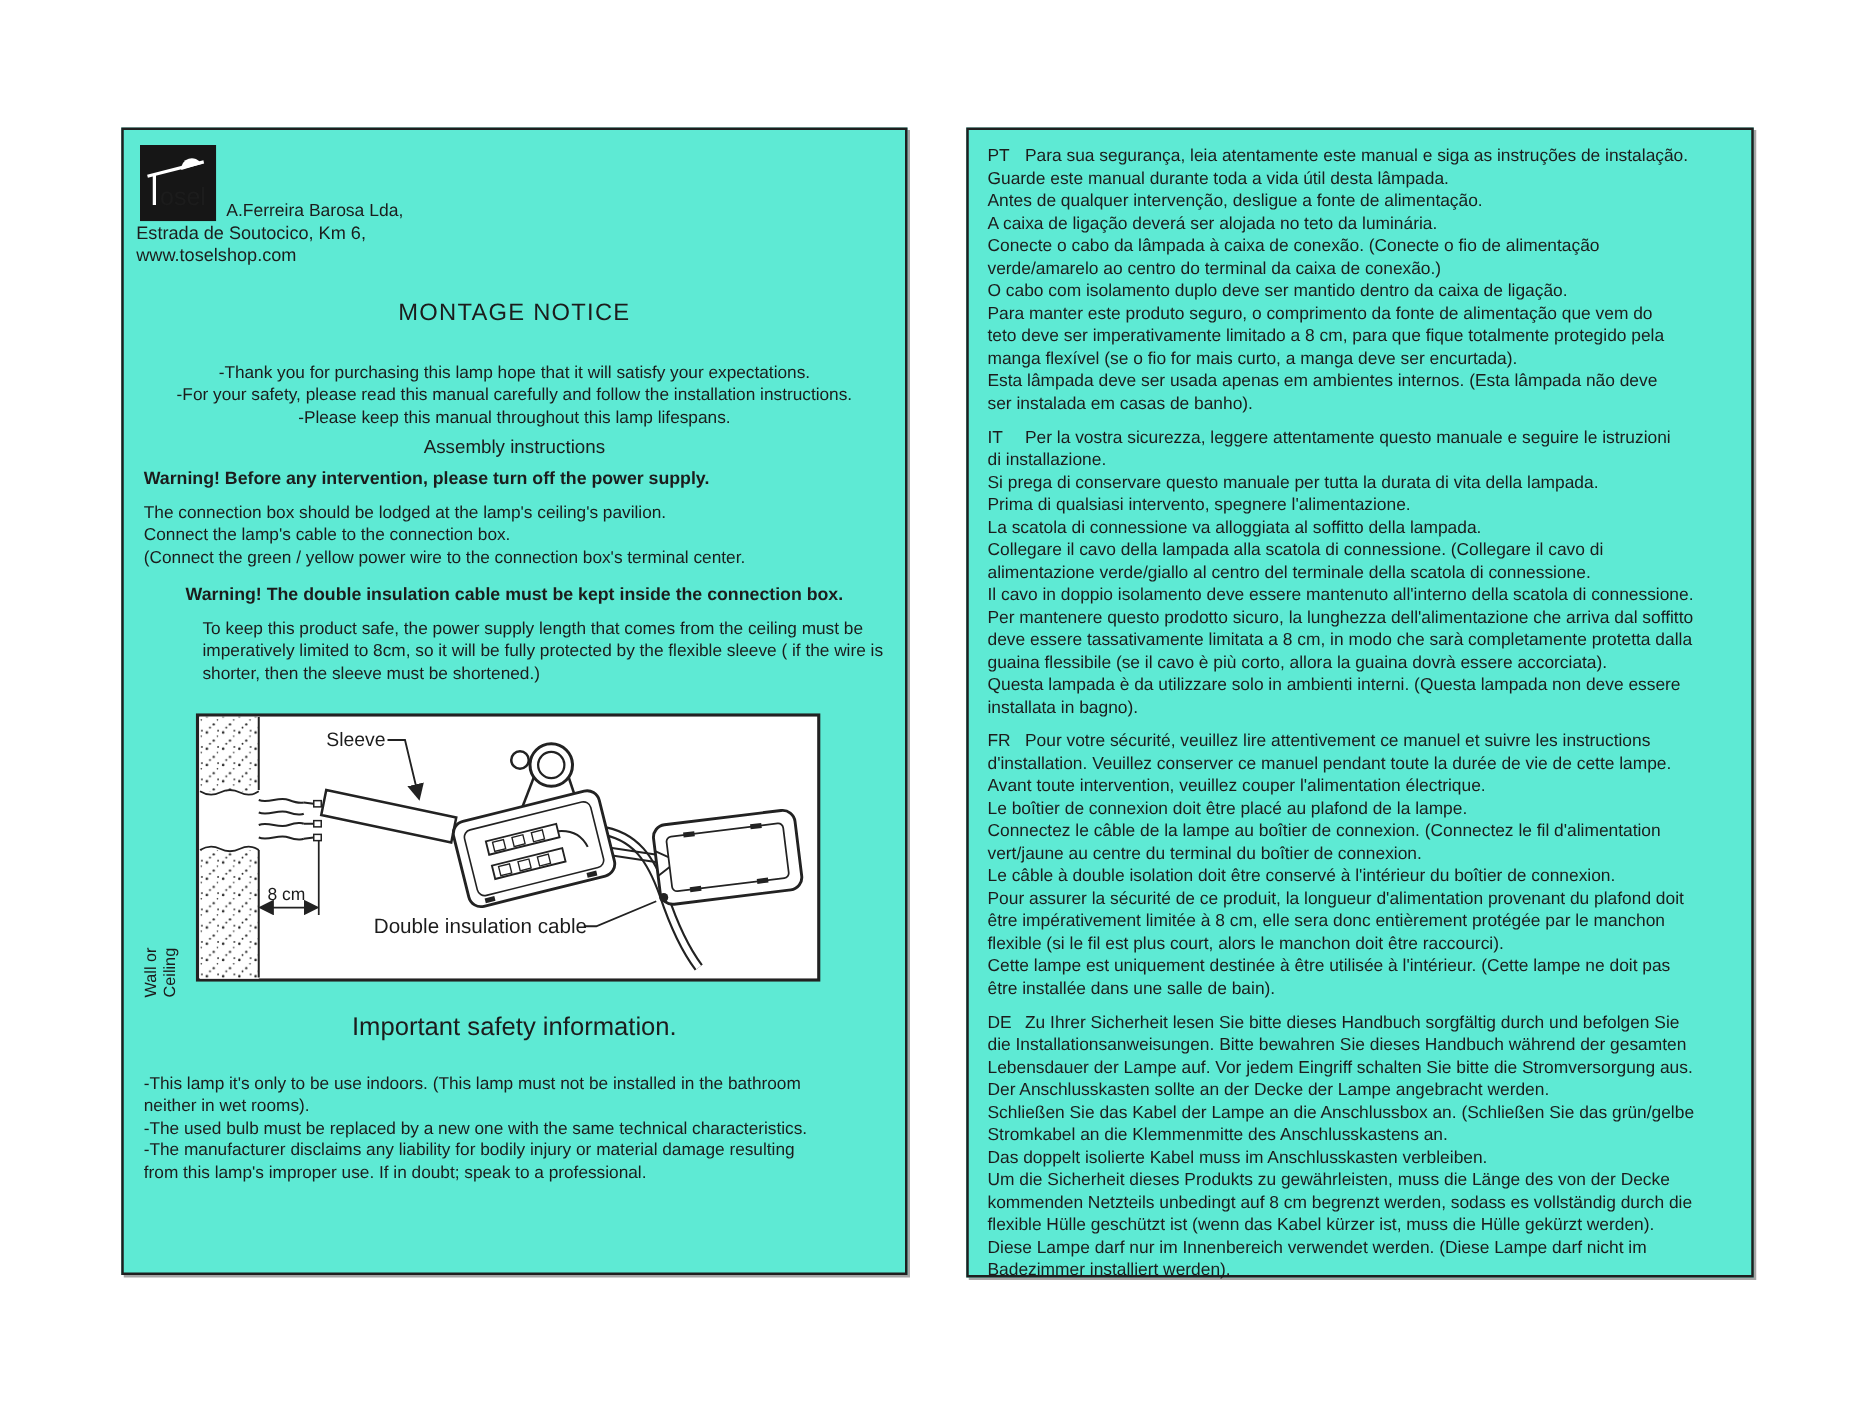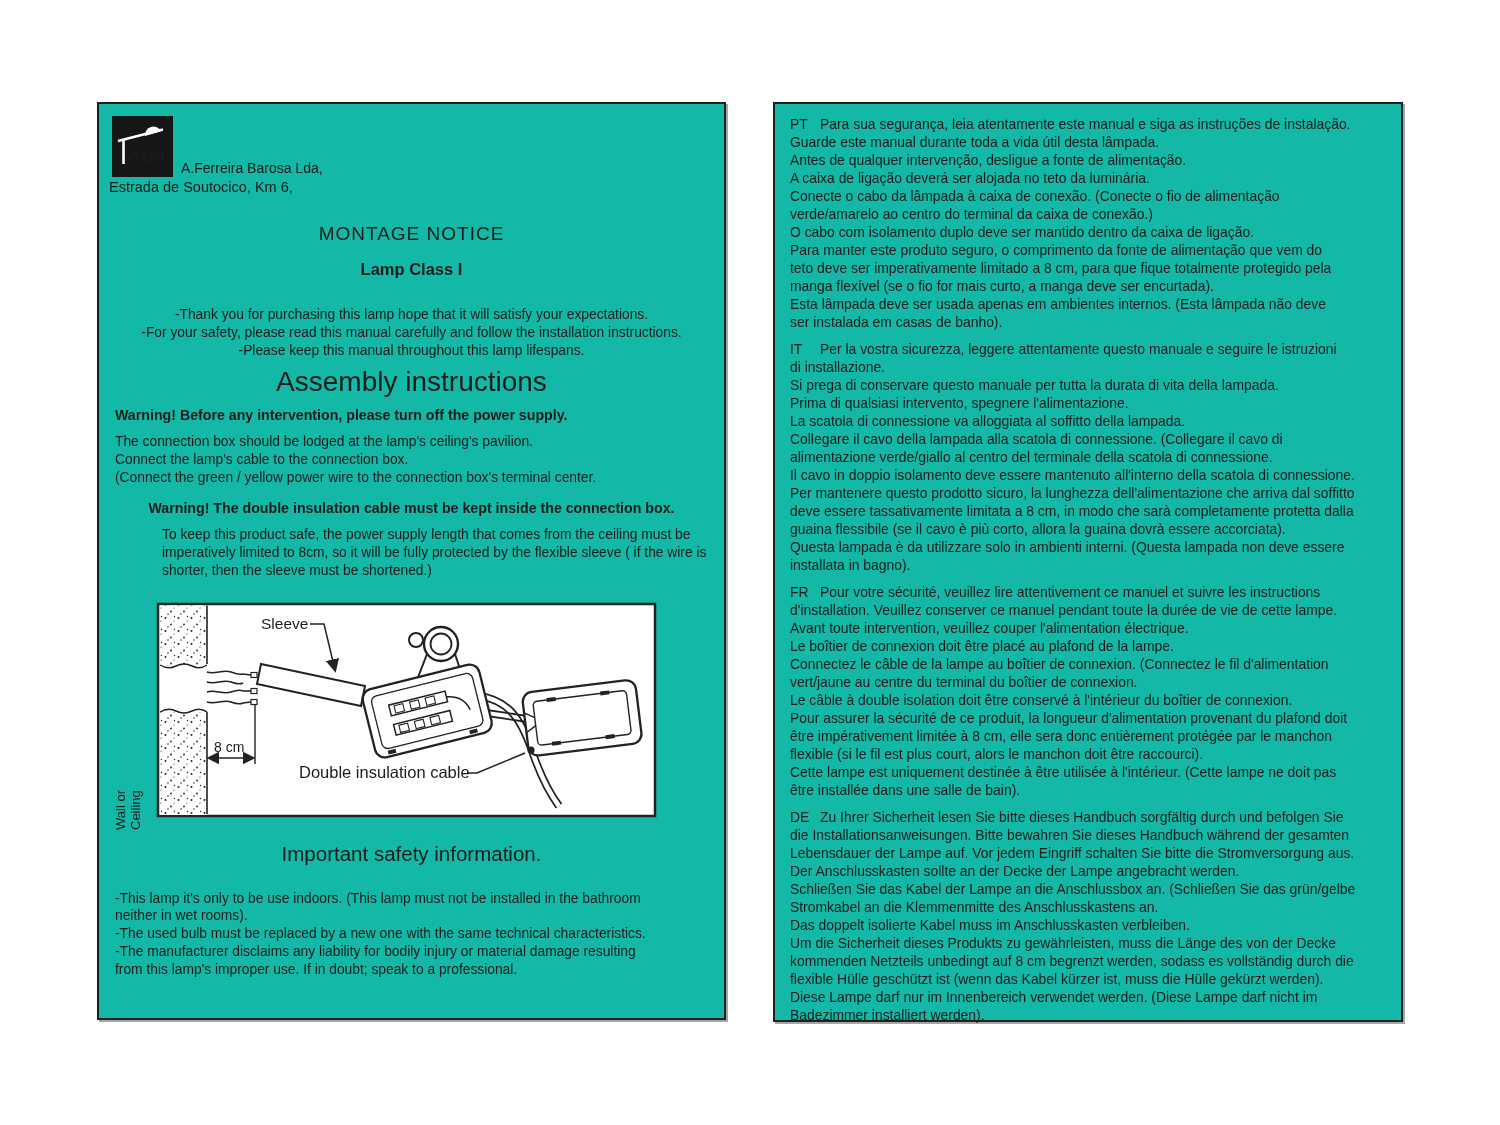--- a/index.html
+++ b/index.html
@@ -1,39 +1,39 @@
 <!DOCTYPE html>
 <html><head>
 <meta charset="utf-8">
 <style>
   * { margin:0; padding:0; box-sizing:border-box; }
   html,body { width:1500px; height:1125px; background:#ffffff; }
   body { font-family:"Liberation Sans", sans-serif; color:#1c1c1c; position:relative; }
 
   .panel {
-    position:absolute; background:#14b8a6;
+    position:absolute; background:#5eead4;
     border:2px solid #1f1f1f;
     box-shadow:2px 2px 0 rgba(0,0,0,0.35);
   }
   .panel-left  { left:97px;  top:102px; width:629px; height:918px; padding:12px 16px; }
   .panel-right { left:773px; top:102px; width:630px; height:920px; padding:11px 14px 0 15px; }
 
   
   .brand-row { display:flex; align-items:flex-end; gap:8px; margin-left:-3px; }
   .logo-box { width:61px; height:61px; flex:0 0 auto; }
   .company { font-size:14px; padding-bottom:1px; }
   .addr { font-size:14.5px; line-height:17.5px; margin-left:-6px; margin-top:2px; }
 
   .doc-title { text-align:center; font-size:19px; letter-spacing:1px; margin-top:26px; }
   .doc-subtitle { text-align:center; font-size:16.5px; font-weight:bold; margin-top:15px; }
 
   .body-text { font-size:13.8px; line-height:18px; white-space:pre-line; }
   .intro { margin-top:27px;text-align:center; }
 
-  .section-h { text-align:center; font-size:28px; margin-top:6px; }
+  .section-h { text-align:center; font-size:15px; margin-top:6px; }
   .warning { font-size:14.2px; font-weight:bold; margin-top:9px; }
   .warning + .body-text { margin-top:10px; }
   .p2 { margin-top:12px;margin-left:47px; }
   .w2 { margin-top:13px;text-align:center; }
 
   .diagram-wrap { margin-top:22px; margin-left:-4px; height:240px; }
 
   .safety-h { text-align:center; font-size:20.5px; margin-top:0px; }
   .safety-body { margin-top:24px; line-height:17.8px; }
 
@@ -55,24 +55,24 @@
       <line x1="6" y1="25" x2="51" y2="13.5" stroke="#fff" stroke-width="2.6"></line>
       <line x1="11.5" y1="23.5" x2="11.5" y2="48" stroke="#fff" stroke-width="2.6"></line>
       <path d="M33,20 A8.5,8.5 0 0 1 49,15.2 Z" fill="#fff"></path>
       <text x="16" y="48" font-size="20" fill="#fff">osel</text>
     </svg>
     <div class="company">A.Ferreira Barosa Lda,</div>
   </div>
 
   <div class="addr">
     <div>Estrada de Soutocico, Km 6,</div>
+    <div>www.toselshop.com</div>
   </div>
 
   <div class="doc-title">MONTAGE NOTICE</div>
-  <div class="doc-subtitle">Lamp Class I</div>
 
   <div class="body-text intro">-Thank you for purchasing this lamp hope that it will satisfy your expectations.
 -For your safety, please read this manual carefully and follow the installation instructions.
 -Please keep this manual throughout this lamp lifespans.</div>
 
   <div class="section-h">Assembly instructions</div>
   <div class="warning">Warning! Before any intervention, please turn off the power supply.</div>
   <div class="body-text">The connection box should be lodged at the lamp's ceiling's pavilion.
 Connect the lamp's cable to the connection box.
 (Connect the green / yellow power wire to the connection box's terminal center.</div>

